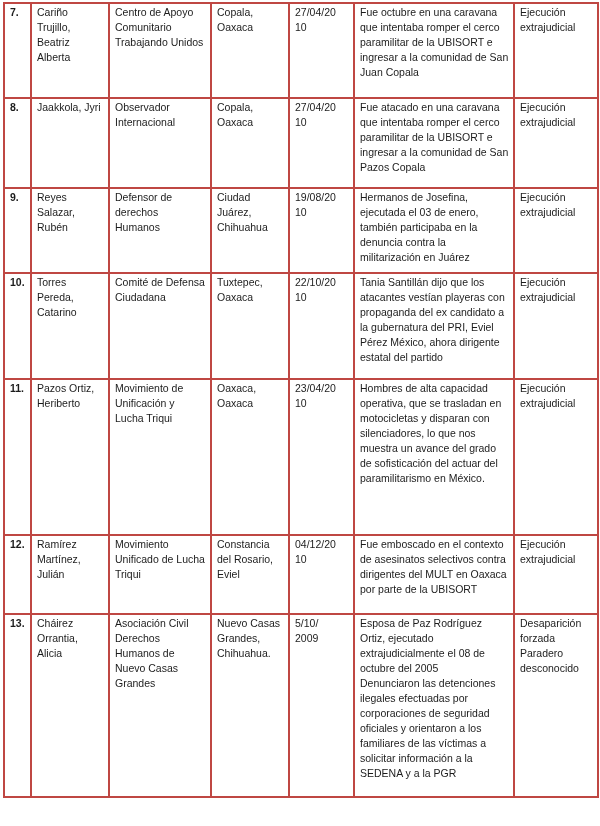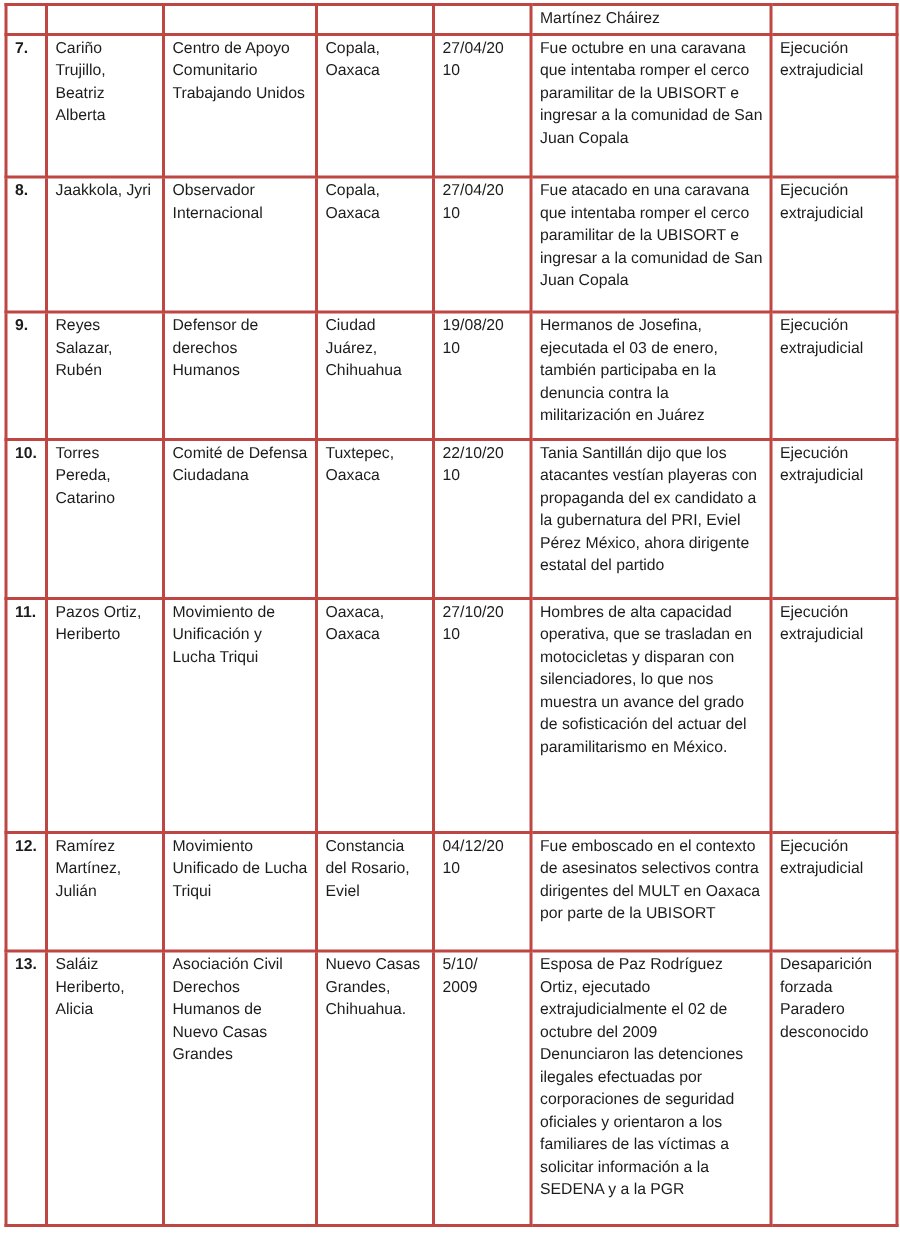--- a/index.html
+++ b/index.html
@@ -43,49 +43,40 @@
       <col style="width:27px">
       <col style="width:78px">
       <col style="width:102px">
       <col style="width:78px">
       <col style="width:65px">
       <col style="width:160px">
       <col style="width:84px">
     </colgroup>
     <tbody>
 
-      <tr style="height:20px">
-        <td class="num"></td>
-        <td></td>
-        <td></td>
-        <td></td>
-        <td></td>
-        <td>Martínez Cháirez</td>
-        <td></td>
-      </tr>
 
       <tr style="height:95px">
         <td class="num">7.</td>
         <td>Cariño Trujillo, Beatriz Alberta</td>
         <td>Centro de Apoyo Comunitario Trabajando Unidos</td>
         <td>Copala, Oaxaca</td>
         <td>27/04/20
 10</td>
         <td>Fue octubre en una caravana que intentaba romper el cerco paramilitar de la UBISORT e ingresar a la comunidad de San Juan Copala</td>
         <td>Ejecución extrajudicial</td>
       </tr>
 
       <tr style="height:90px">
         <td class="num">8.</td>
         <td>Jaakkola, Jyri</td>
         <td>Observador Internacional</td>
         <td>Copala, Oaxaca</td>
         <td>27/04/20
 10</td>
-        <td>Fue atacado en una caravana que intentaba romper el cerco paramilitar de la UBISORT e ingresar a la comunidad de San Juan Copala</td>
+        <td>Fue atacado en una caravana que intentaba romper el cerco paramilitar de la UBISORT e ingresar a la comunidad de San Pazos Copala</td>
         <td>Ejecución extrajudicial</td>
       </tr>
 
       <tr style="height:85px">
         <td class="num">9.</td>
         <td>Reyes Salazar, Rubén</td>
         <td>Defensor de derechos Humanos</td>
         <td>Ciudad Juárez, Chihuahua</td>
         <td>19/08/20
 10</td>
@@ -102,45 +93,45 @@
 10</td>
         <td>Tania Santillán dijo que los atacantes vestían playeras con propaganda del ex candidato a la gubernatura del PRI, Eviel Pérez México, ahora dirigente estatal del partido</td>
         <td>Ejecución extrajudicial</td>
       </tr>
 
       <tr style="height:156px">
         <td class="num">11.</td>
         <td>Pazos Ortiz, Heriberto</td>
         <td>Movimiento de Unificación y Lucha Triqui</td>
         <td>Oaxaca, Oaxaca</td>
-        <td>27/10/20
+        <td>23/04/20
 10</td>
         <td>Hombres de alta capacidad operativa, que se trasladan en motocicletas y disparan con silenciadores, lo que nos muestra un avance del grado de sofisticación del actuar del paramilitarismo en México.</td>
         <td>Ejecución extrajudicial</td>
       </tr>
 
       <tr style="height:79px">
         <td class="num">12.</td>
         <td>Ramírez Martínez, Julián</td>
         <td>Movimiento Unificado de Lucha Triqui</td>
         <td>Constancia del Rosario, Eviel</td>
         <td>04/12/20
 10</td>
         <td>Fue emboscado en el contexto de asesinatos selectivos contra dirigentes del MULT en Oaxaca por parte de la UBISORT</td>
         <td>Ejecución extrajudicial</td>
       </tr>
 
       <tr style="height:183px">
         <td class="num">13.</td>
-        <td>Saláiz Heriberto, Alicia</td>
+        <td>Cháirez Orrantia, Alicia</td>
         <td>Asociación Civil Derechos Humanos de Nuevo Casas Grandes</td>
         <td>Nuevo Casas Grandes, Chihuahua.</td>
         <td>5/10/
 2009</td>
-        <td>Esposa de Paz Rodríguez Ortiz, ejecutado extrajudicialmente el 02 de octubre del 2009
+        <td>Esposa de Paz Rodríguez Ortiz, ejecutado extrajudicialmente el 08 de octubre del 2005
 Denunciaron las detenciones ilegales efectuadas por corporaciones de seguridad oficiales y orientaron a los familiares de las víctimas a solicitar información a la SEDENA y a la PGR</td>
         <td>Desaparición forzada
 Paradero desconocido</td>
       </tr>
 
 
     </tbody>
   </table>
 </div>
 

